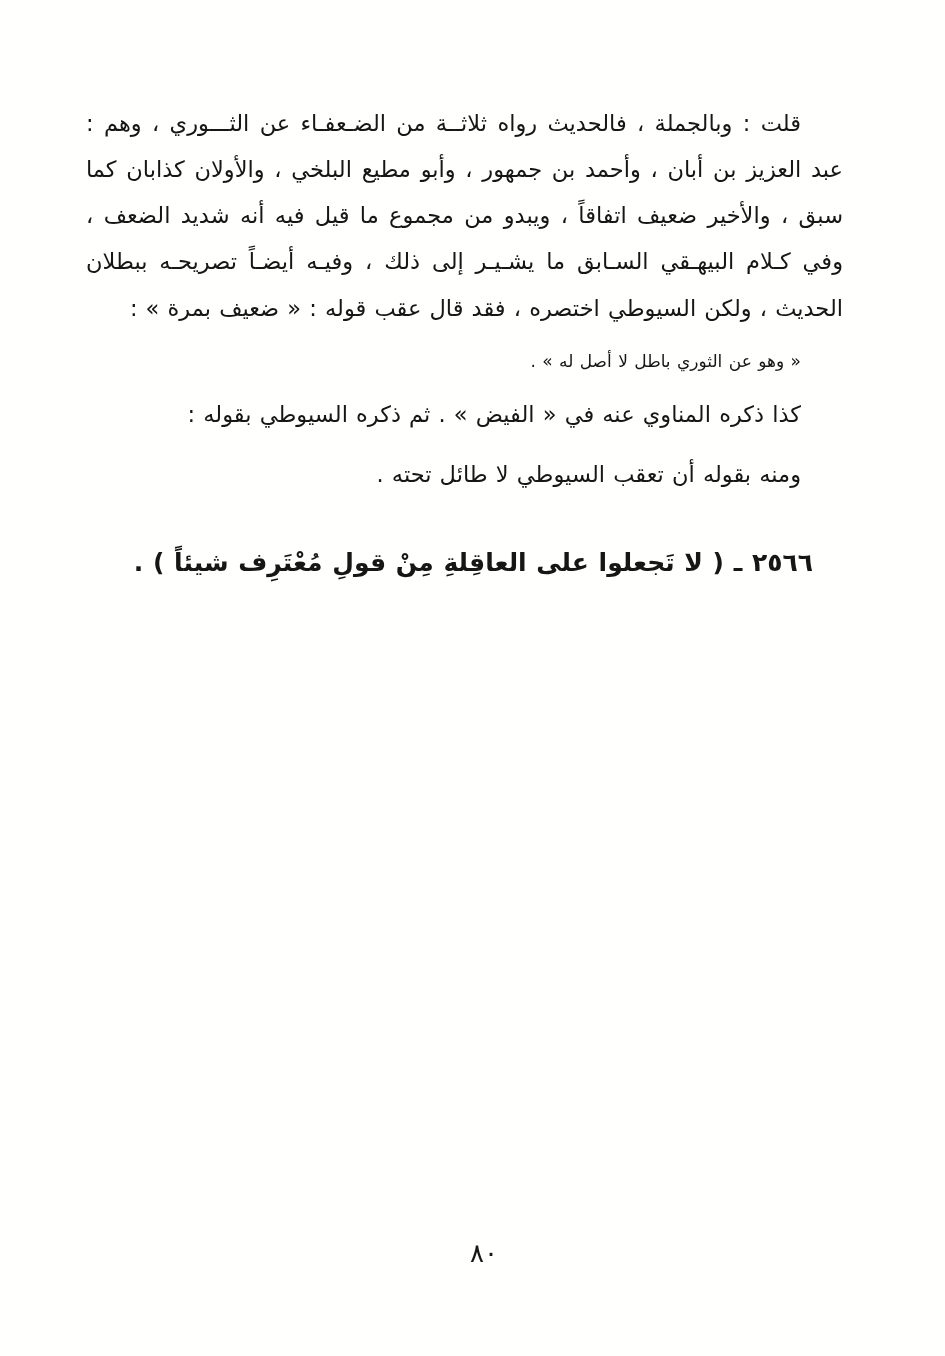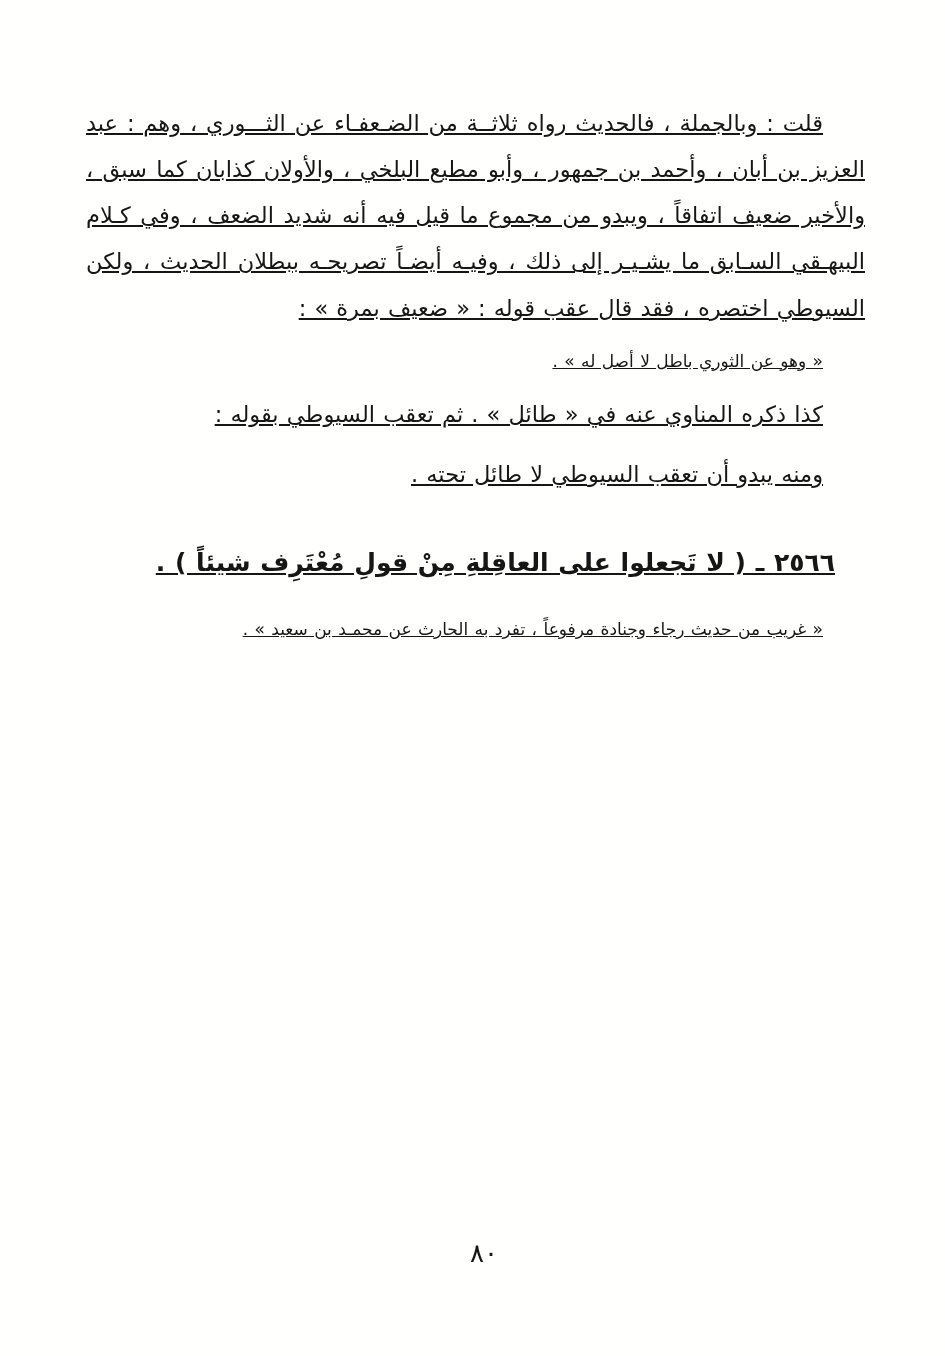--- a/index.html
+++ b/index.html
@@ -14,23 +14,22 @@
     margin: 0 auto;
     background: #fffffe;
     color: #161616;
     font-family: "DejaVu Sans", sans-serif;
     direction: rtl;
     overflow: hidden;
   }
   .text-block {
     position: absolute;
     top: 100px;
-    right: 80px;
+    right: 102px;
     left: 86px;
-    text-decoration: underline;
   }
   .para {
     font-size: 22.5px;
     line-height: 2.05;
     text-align: justify;
     text-indent: 42px;
     margin: 0 0 13px 0;
     word-spacing: 1px;
   }
   .quote {
@@ -63,27 +62,26 @@
 </head>
 <body>
 
 <div class="page">
   <div class="text-block">
 
     <p class="para">قلت : وبالجملة ، فالحديث رواه ثلاثــة من الضـعفـاء عن الثـــوري ، وهم : عبد العزيز بن أبان ، وأحمد بن جمهور ، وأبو مطيع البلخي ، والأولان كذابان كما سبق ، والأخير ضعيف اتفاقاً ، ويبدو من مجموع ما قيل فيه أنه شديد الضعف ، وفي كـلام البيهـقي السـابق ما يشـيـر إلى ذلك ، وفيـه أيضـاً تصريحـه ببطلان الحديث ، ولكن السيوطي اختصره ، فقد قال عقب قوله : « ضعيف بمرة » :</p>
 
     <p class="quote">« وهو عن الثوري باطل لا أصل له » .</p>
 
-    <p class="para">كذا ذكره المناوي عنه في « طائل » . ثم تعقب السيوطي بقوله :</p>
+    <p class="para">كذا ذكره المناوي عنه في « الفيض » . ثم ذكره السيوطي بقوله :</p>
 
 
-    <p class="para">ومنه يبدو أن تعقب السيوطي لا طائل تحته .</p>
+    <p class="para">ومنه بقوله أن تعقب السيوطي لا طائل تحته .</p>
 
     <h2 class="hadith-heading">٢٥٦٦ ـ ( لا تَجعلوا على العاقِلةِ مِنْ قولِ مُعْتَرِف شيئاً ) .</h2>
 
 
-    <p class="quote">« غريب من حديث رجاء وجنادة مرفوعاً ، تفرد به الحارث عن محمـد بن سعيد » .</p>
 
 
   </div>
 
   <div class="page-number">٨٠</div>
 </div>
 
 </body></html>

